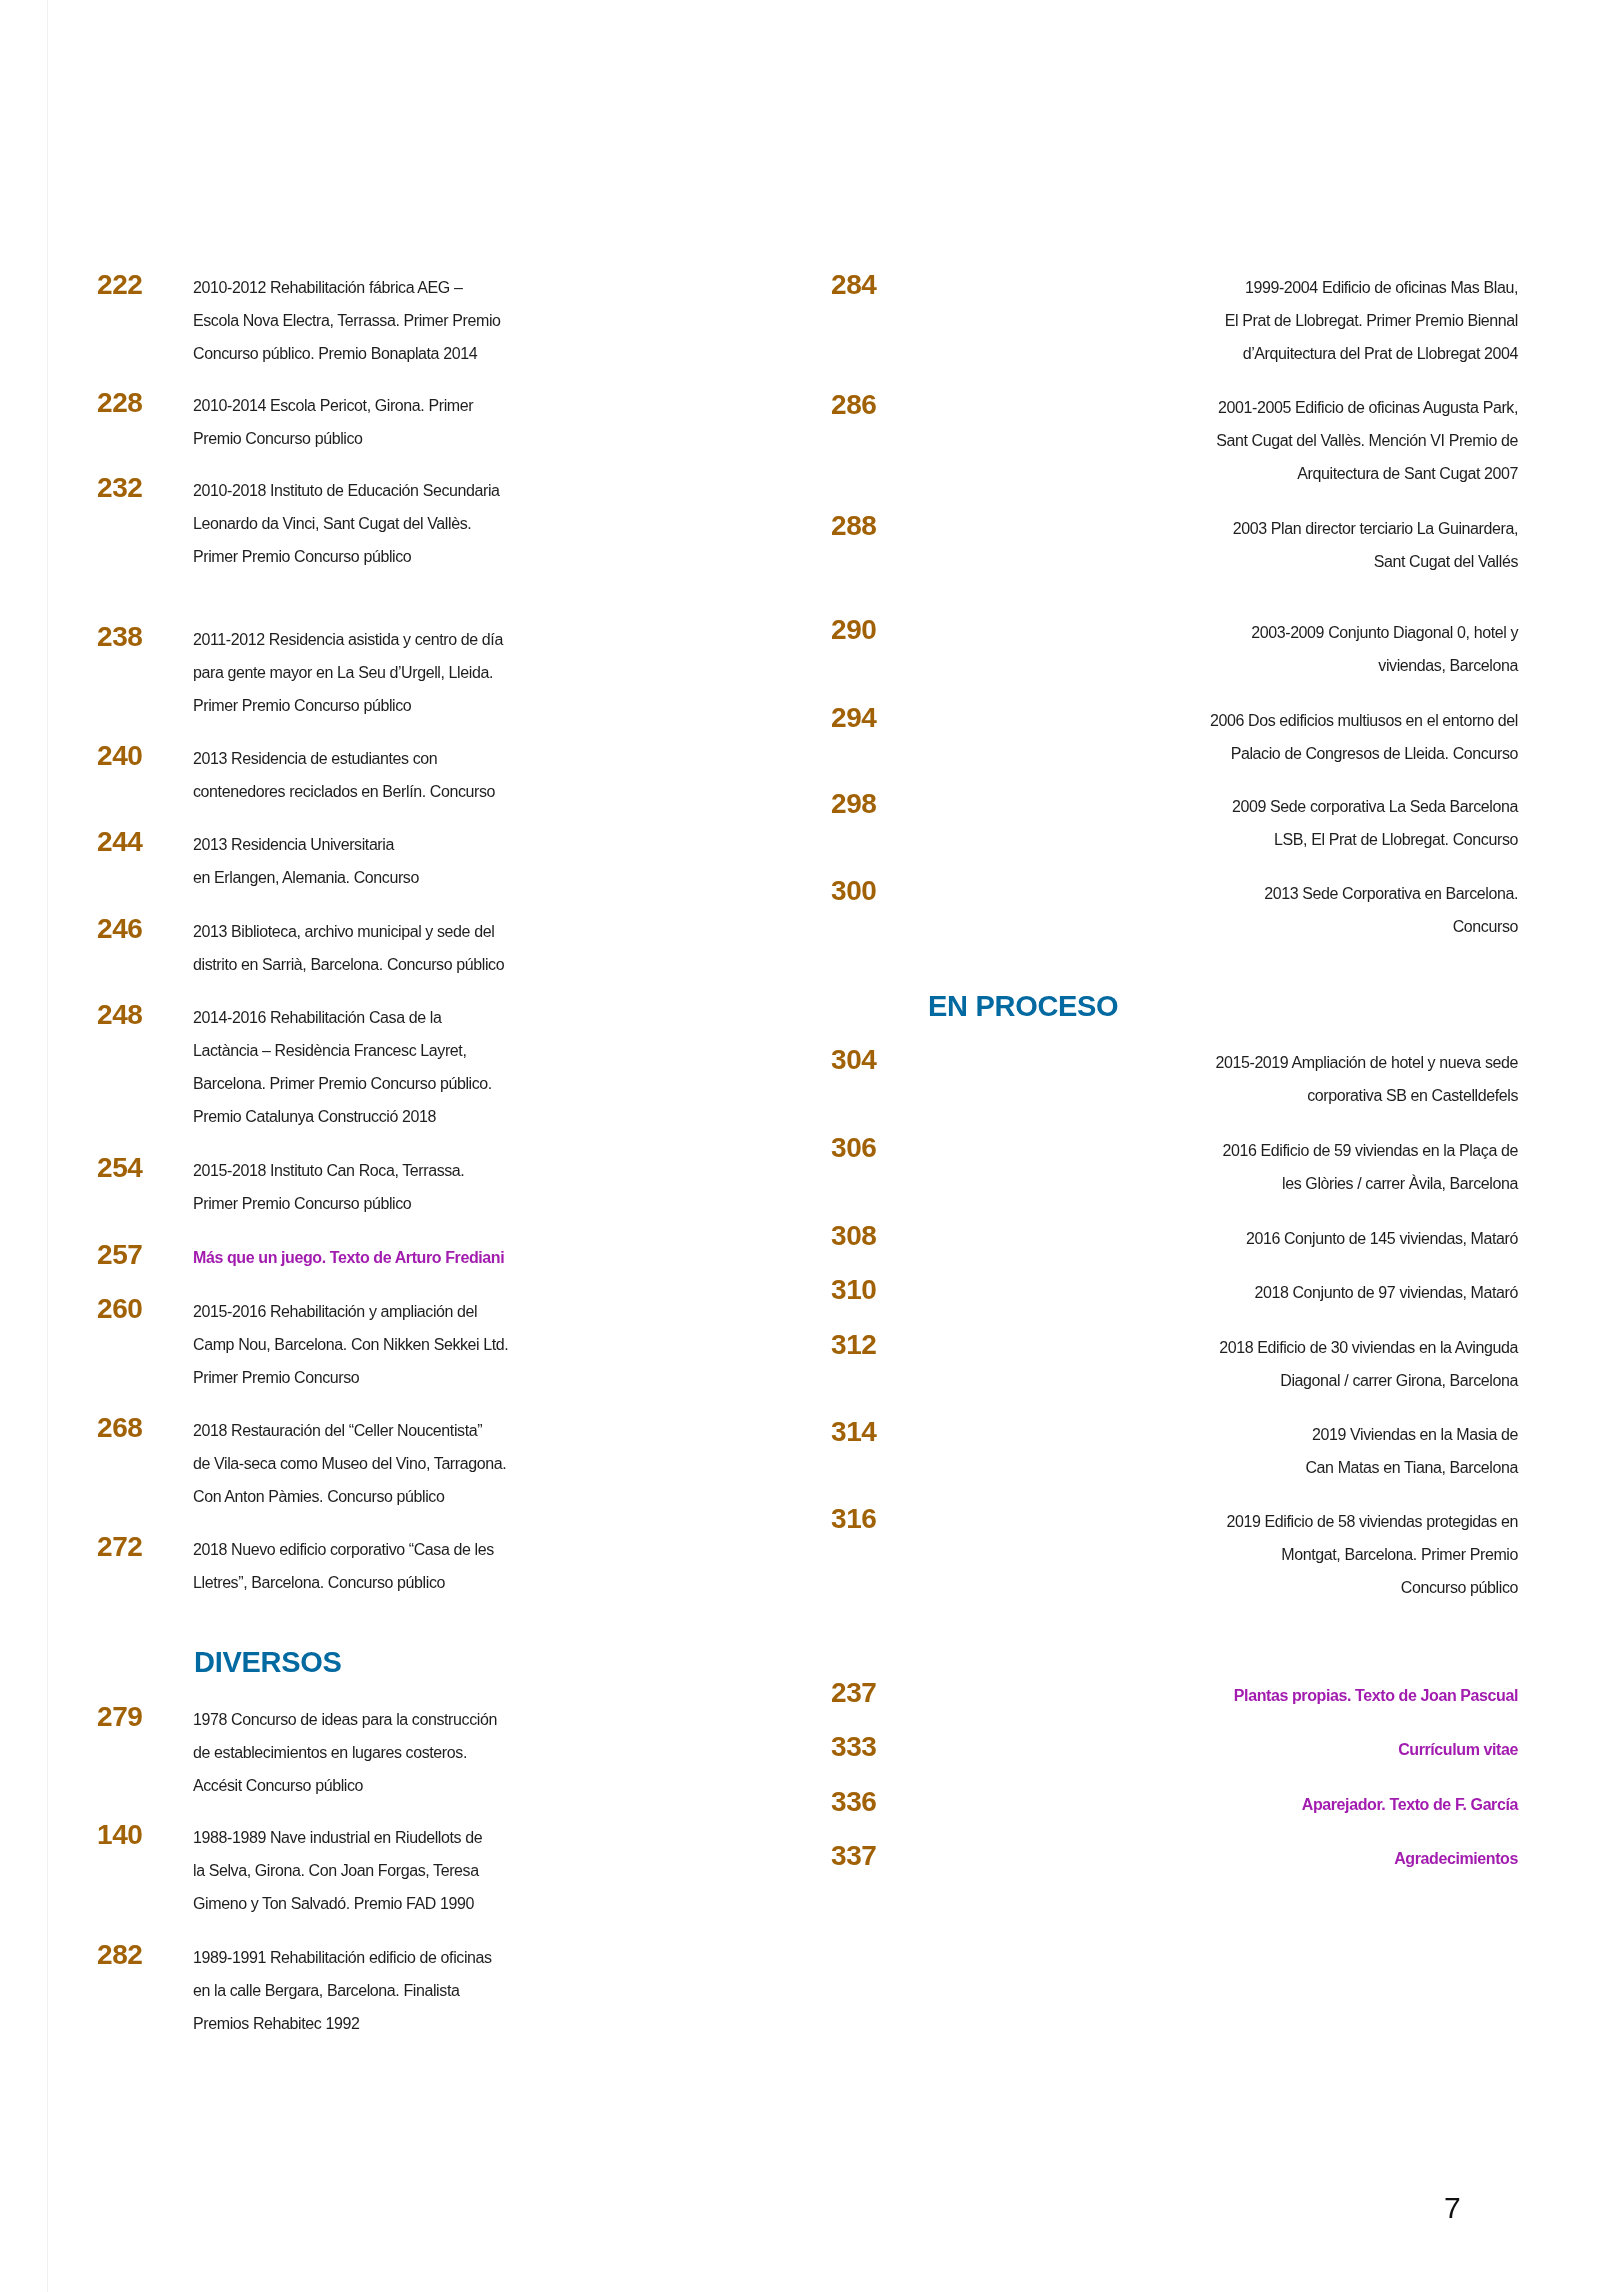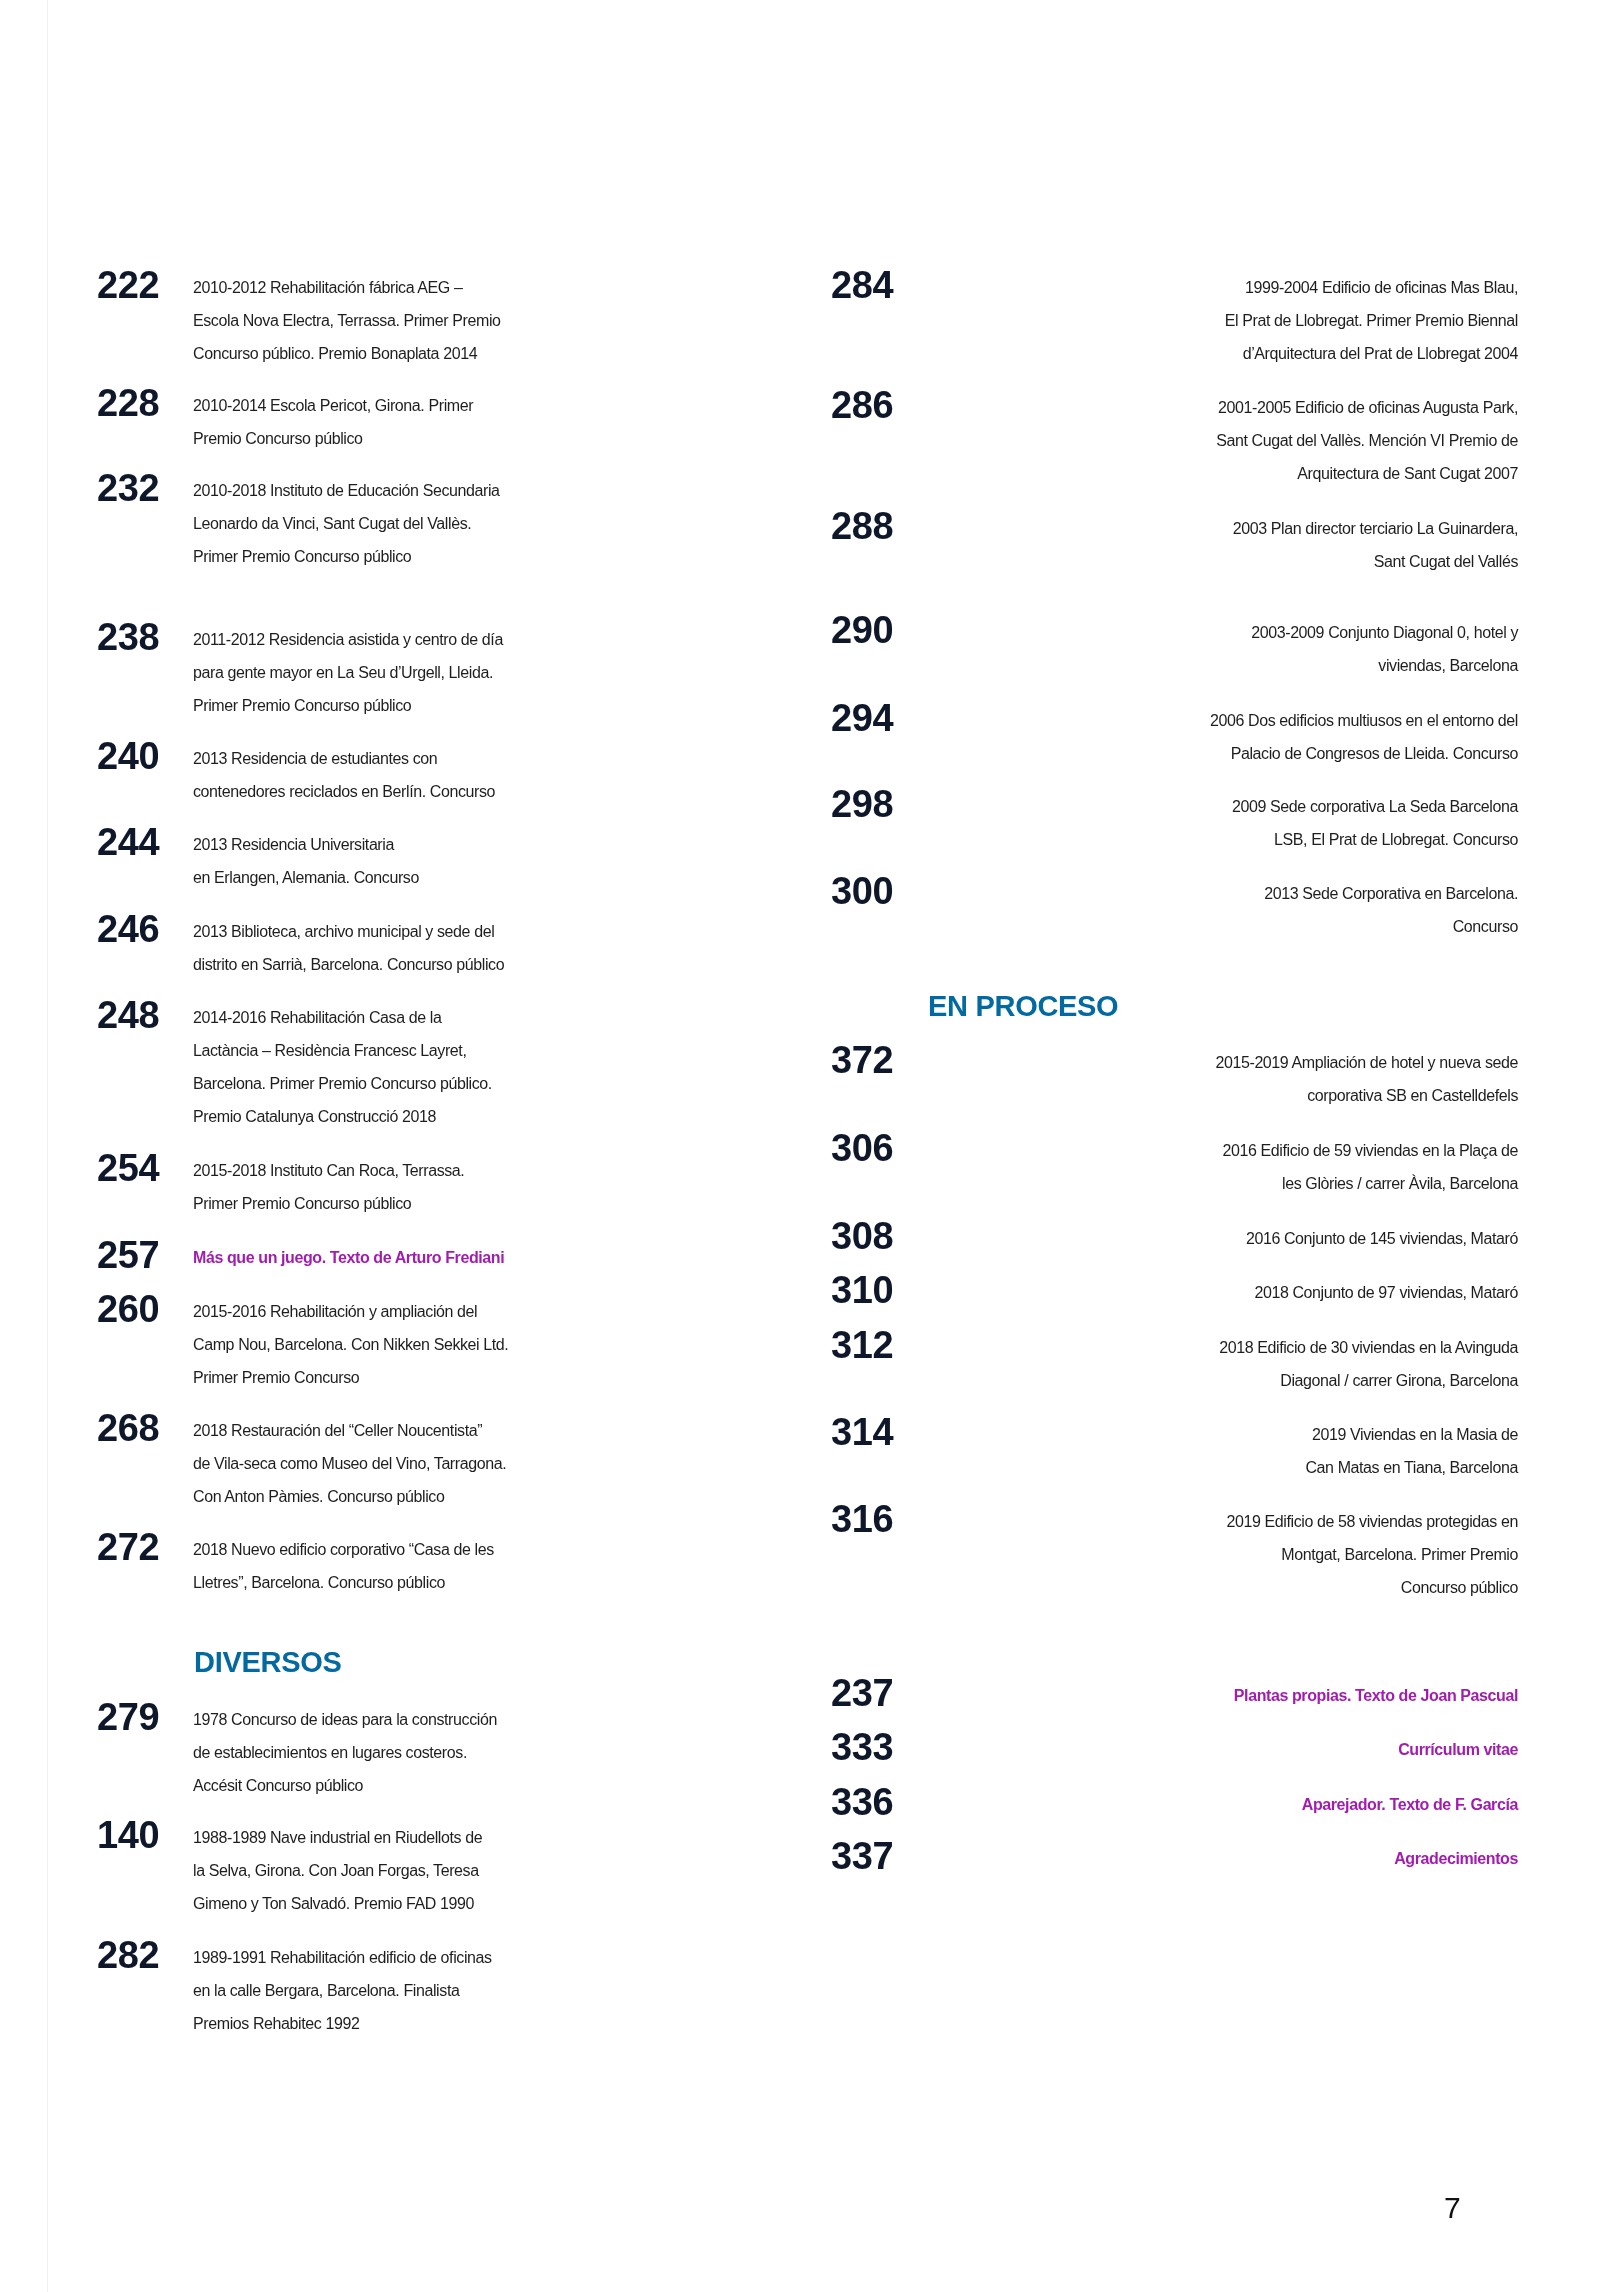--- a/index.html
+++ b/index.html
@@ -10,22 +10,22 @@
   .page-edge {
     position: absolute; left: 47px; top: 0; width: 0.9px; height: 2293px;
     background: #f1f1f1;
   }
   .col { position: absolute; top: 0; }
   .col-left { left: 0; width: 802px; }
   .col-right { left: 0; width: 1605px; }
   .entry, .heading { position: absolute; }
   .entry .num {
     position: absolute; left: 0; top: 0;
-    font-weight: bold; font-size: 38px; line-height: 32px; letter-spacing: -0.4px;
-    color: #0f172a;
+    font-weight: bold; font-size: 28px; line-height: 32px; letter-spacing: -0.4px;
+    color: #a16207;
   }
   .entry .txt {
     position: absolute; top: 1.8px;
     font-size: 16px; line-height: 33px; color: #1e1e1e;
     letter-spacing: -0.4px; white-space: pre-line;
   }
   .entry.bold .txt { font-weight: bold; color: #a21caf; letter-spacing: -0.4px; }
   .heading {
     font-weight: bold; font-size: 29px; line-height: 32px; color: #0369a1;
     letter-spacing: -0.3px;
@@ -174,21 +174,21 @@
   </div>
   <div class="entry" style="top:875px">
     <span class="num">300</span>
     <span class="txt">2013  Sede Corporativa en Barcelona.
 Concurso</span>
   </div>
 
   <div class="heading" style="top:990px; left:928px">EN PROCESO</div>
 
   <div class="entry" style="top:1044px">
-    <span class="num">372</span>
+    <span class="num">304</span>
     <span class="txt">2015-2019  Ampliación de hotel y nueva sede
 corporativa SB en Castelldefels</span>
   </div>
   <div class="entry" style="top:1132px">
     <span class="num">306</span>
     <span class="txt">2016  Edificio de 59 viviendas en la Plaça de
 les Glòries / carrer Àvila, Barcelona</span>
   </div>
   <div class="entry" style="top:1220px">
     <span class="num">308</span>

